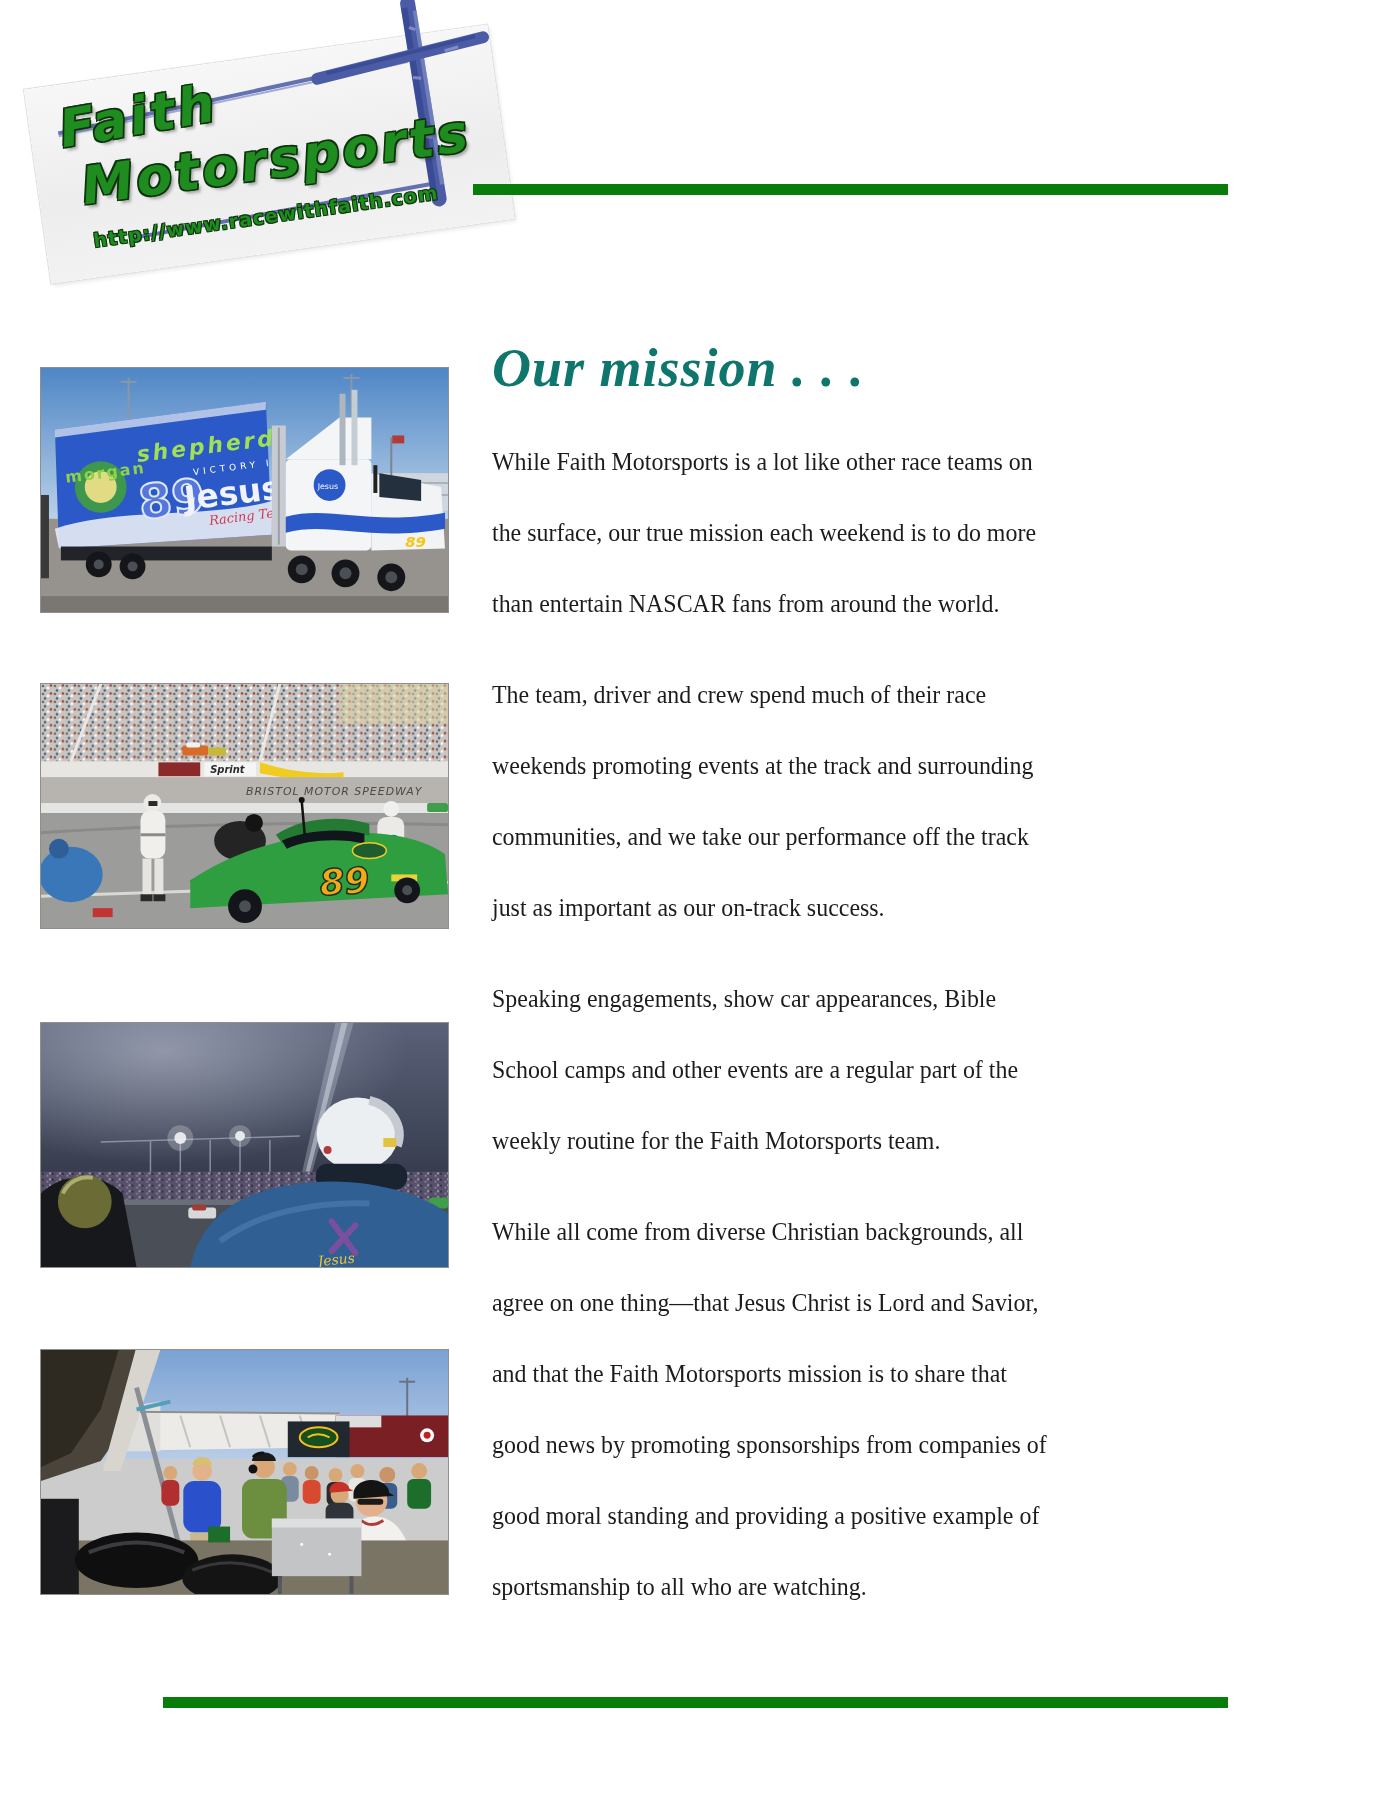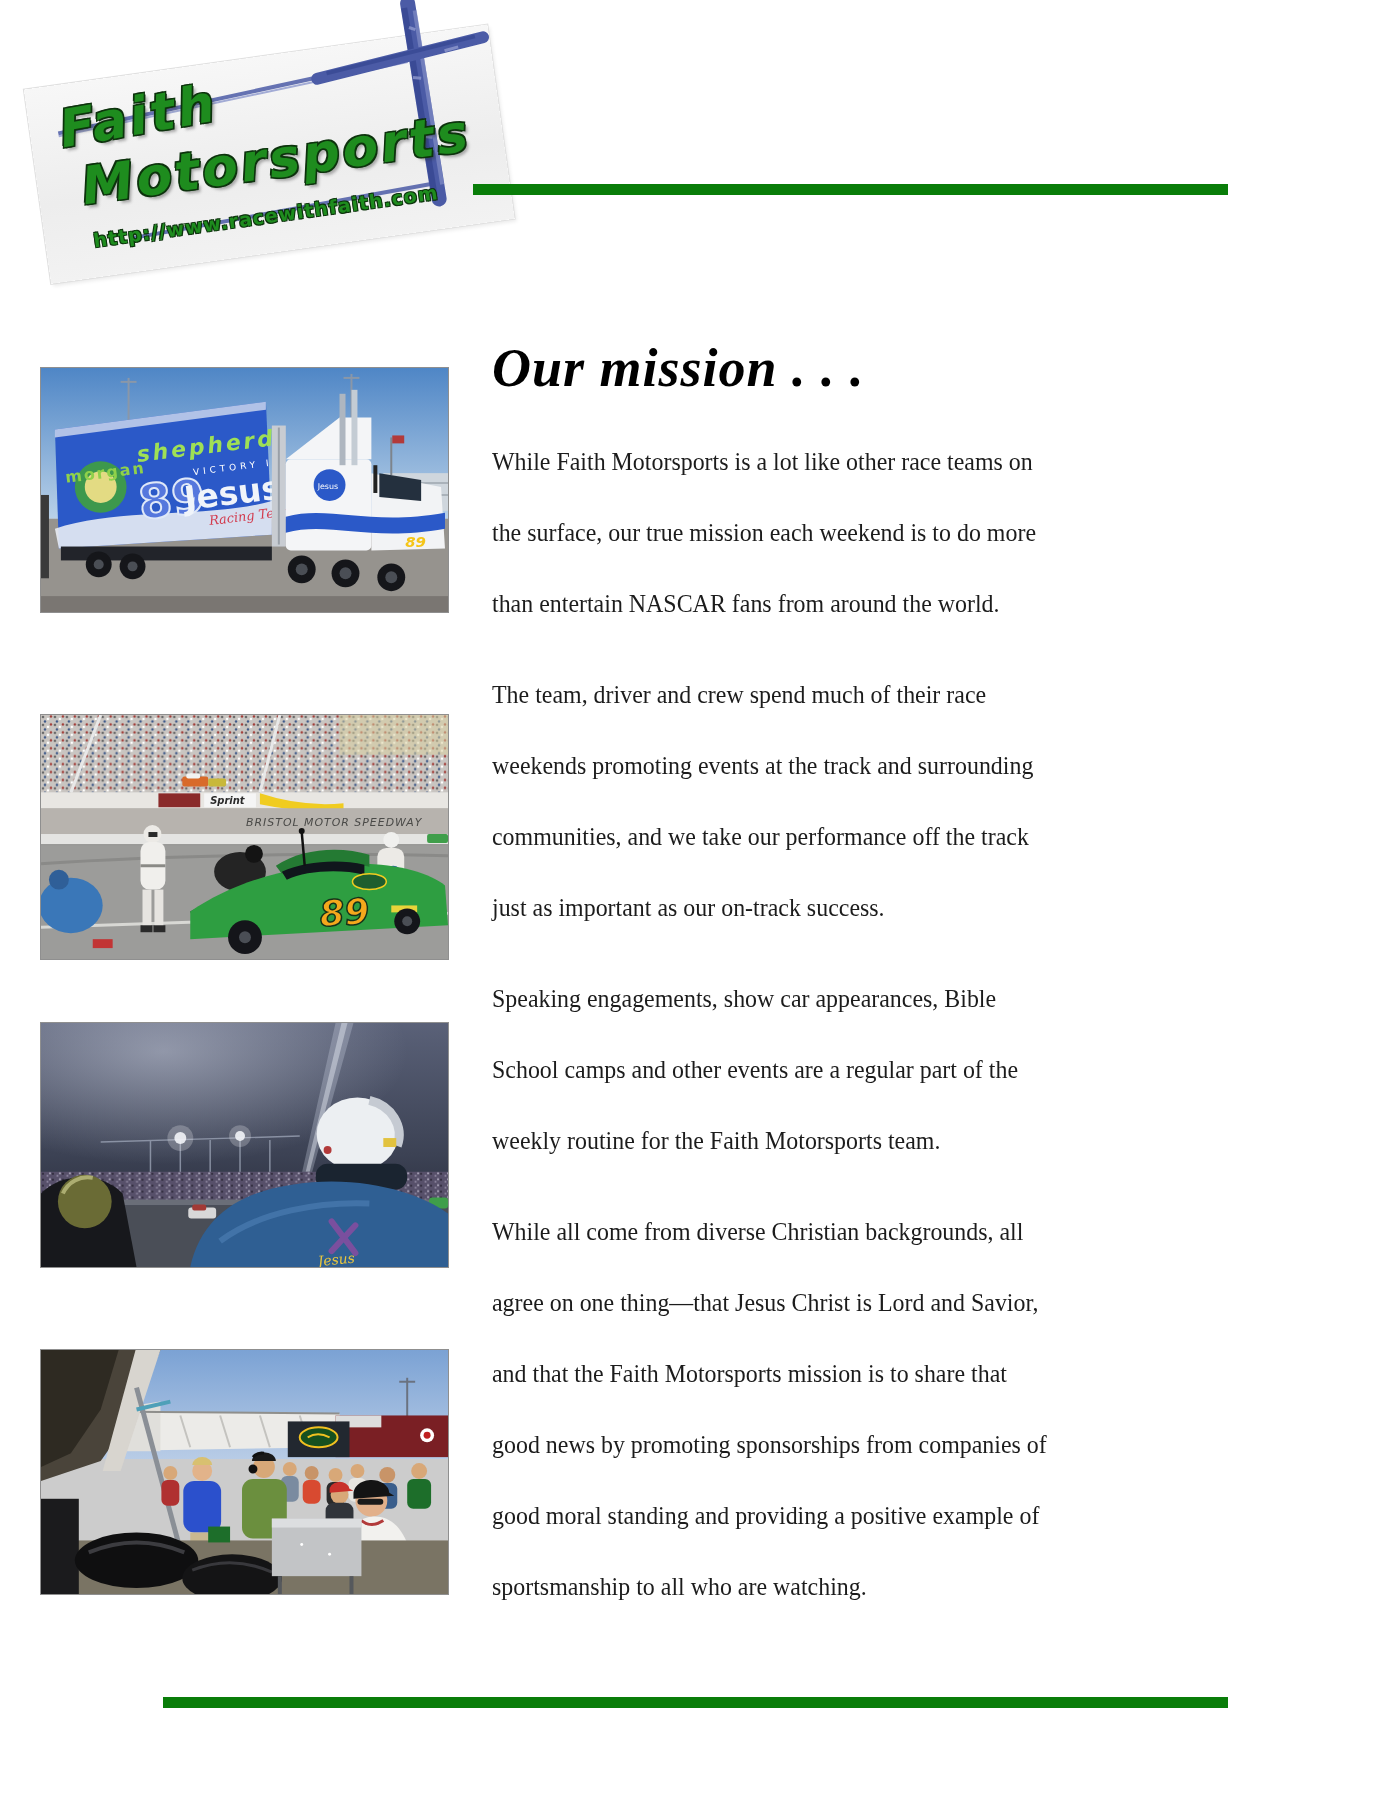--- a/index.html
+++ b/index.html
@@ -25,28 +25,28 @@
   
   .bar{position:absolute;height:11px;}
   .bar-top{left:473px;top:184px;width:755px;}
   .bar-bottom{left:163px;top:1697px;width:1065px;}
 
   
   .photo{position:absolute;left:40px;width:409px;height:246px;margin:0;padding:0;
          border:1px solid #8f8f8f;box-sizing:border-box;background:#ccc;}
   .photo svg{display:block;width:100%;height:100%;}
   .photo-1{top:367px;}
-  .photo-2{top:714px;}
+  .photo-2{top:683px;}
   .photo-3{top:1022px;}
   .photo-4{top:1349px;}
 
   
   .content{position:absolute;left:492px;top:336px;width:660px;}
   .content h1{margin:0 0 26px 0;font-family:"Liberation Serif",serif;font-style:italic;font-weight:600;
-              font-size:54px;line-height:64px;color:#000000;letter-spacing:1px;}
+              font-size:54px;line-height:64px;color:#0f766e;letter-spacing:1px;}
   .paras{transform:scaleX(0.92);transform-origin:left top;}
   .para{margin:0 0 20px 0;}
   .para .line{font-size:26px;line-height:71px;color:#1c1c1c;white-space:nowrap;}
 </style>
 </head>
 <body>
 
 <div class="page">
 
   <div class="logo">

